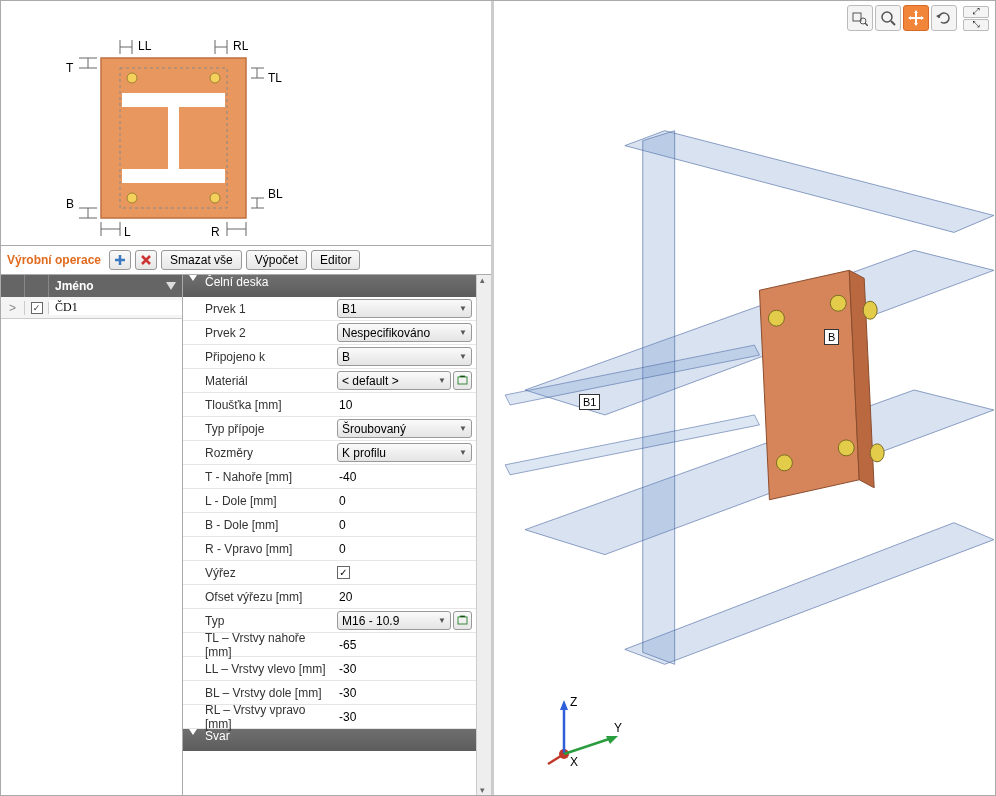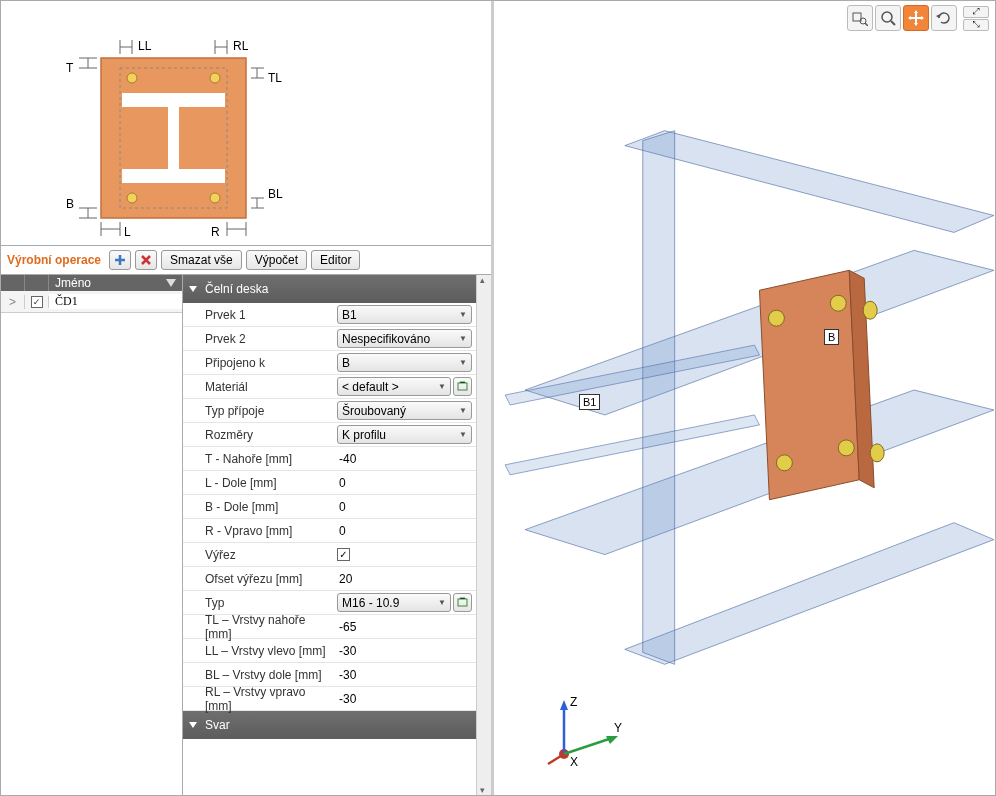--- a/index.html
+++ b/index.html
@@ -14,38 +14,38 @@
 
   
   .ops-bar { display: flex; align-items: center; gap: 4px; padding: 4px 2px; border-bottom: 1px solid #aaa; }
   .ops-title { color: #e06b1f; font-weight: bold; padding: 0 4px; flex: 0 0 auto; }
   .ico-btn { border: 1px solid #999; background: linear-gradient(#fafafa,#e6e6e6); border-radius: 3px; width: 22px; height: 20px; display: flex; align-items: center; justify-content: center; cursor: pointer; }
   .txt-btn { border: 1px solid #999; background: linear-gradient(#fafafa,#e6e6e6); border-radius: 3px; height: 20px; padding: 8px 8px; display: flex; align-items: center; cursor: pointer; }
 
   
   .lower { flex: 1; display: flex; overflow: hidden; }
   .grid-col { width: 182px; border-right: 1px solid #aaa; }
-  .grid-head { display: flex; background: #656565; color: #fff; height: 16px; align-items: center; }
+  .grid-head { display: flex; background: #656565; color: #fff; height: 22px; align-items: center; font-weight: bold; }
   .gh-a { width: 24px; border-right: 1px solid #888; height: 100%; }
   .gh-b { width: 24px; border-right: 1px solid #888; height: 100%; }
   .gh-c { flex: 1; padding: 0 6px; display:flex; align-items:center; justify-content:space-between;}
   .funnel { width:0; height:0; border-left:5px solid transparent; border-right:5px solid transparent; border-top:8px solid #ddd; position: relative;}
   .grid-row { display: flex; height: 22px; align-items: center; background:#f4f4f4; border-bottom:1px solid #ccc;}
   .gr-a { width: 24px; border-right:1px solid #ccc; text-align:center; color:#888;}
   .gr-b { width: 24px; border-right:1px solid #ccc; display:flex; align-items:center; justify-content:center;}
   .gr-c { flex:1; padding:0 6px; background:#fff;font-family:Liberation Serif, serif;}
   .chk { width:12px; height:12px; border:1px solid #666; background:#fff; display:flex; align-items:center; justify-content:center; font-size:9px; color:#333;}
 
   
   .prop-wrap { flex: 1; overflow-y: auto; position: relative; }
   .prop-scroll-edge { position:absolute; right:0; top:0; width:15px; height:100%; background:#eee; border-left:1px solid #ccc;}
   .prop-scroll-edge::before{content:"▴"; position:absolute; top:0; left:3px; font-size:9px; color:#666;}
   .prop-scroll-edge::after{content:"▾"; position:absolute; bottom:0; left:3px; font-size:9px; color:#666;}
   .prop-body { margin-right:15px; }
-  .sect-head { background: linear-gradient(#6f6f6f,#5c5c5c); color:#fff; height:28px; display:flex; align-items:center; padding:0 6px; gap:8px;}
+  .sect-head { background: linear-gradient(#6f6f6f,#5c5c5c); color:#fff; height:22px; display:flex; padding:0 6px; gap:8px;}
   .sect-head .tri { width:0;height:0;border-left:4px solid transparent;border-right:4px solid transparent;border-top:6px solid #fff;}
   .prow { display:flex; height:24px; align-items:center; border-bottom:1px solid #e5e5e5; }
   .plabel { width:150px; padding-left:22px; color:#333; }
   .pval { flex:1; padding:0 4px; display:flex; align-items:center; gap:2px;}
   .pval .combo { flex:1; border:1px solid #999; border-radius:3px; background:linear-gradient(#fafafa,#e4e4e4); height:19px; display:flex; align-items:center; justify-content:space-between; padding:0 4px; font-size:11.5px;}
   .pval .combo .dd { color:#555; font-size:8px;}
   .pval .mini-btn { width:19px; height:19px; border:1px solid #999; border-radius:3px; background:linear-gradient(#fafafa,#e6e6e6); display:flex; align-items:center; justify-content:center;}
   .pval .plain { padding-left:2px; }
   .pval .chkbox { width:13px; height:13px; border:1px solid #666; display:flex; align-items:center; justify-content:center; font-size:10px;}
 
@@ -227,20 +227,26 @@
                 </div>
                 <div class="mini-btn">
                   <svg width="11" height="11">
                     <rect x="1" y="2" width="9" height="7" fill="none" stroke="#3a8a3a"></rect>
                     <path d="M3 2v-1h5v1" stroke="#3a8a3a"></path>
                   </svg>
                 </div>
               </div>
             </div>
             <div class="prow">
+              <div class="plabel">Tloušťka [mm]</div>
+              <div class="pval">
+                <span class="plain">10</span>
+              </div>
+            </div>
+            <div class="prow">
               <div class="plabel">Typ přípoje</div>
               <div class="pval">
                 <div class="combo">
                   <span>Šroubovaný</span>
                   <span class="dd">▼</span>
                 </div>
               </div>
             </div>
             <div class="prow">
               <div class="plabel">Rozměry</div>

